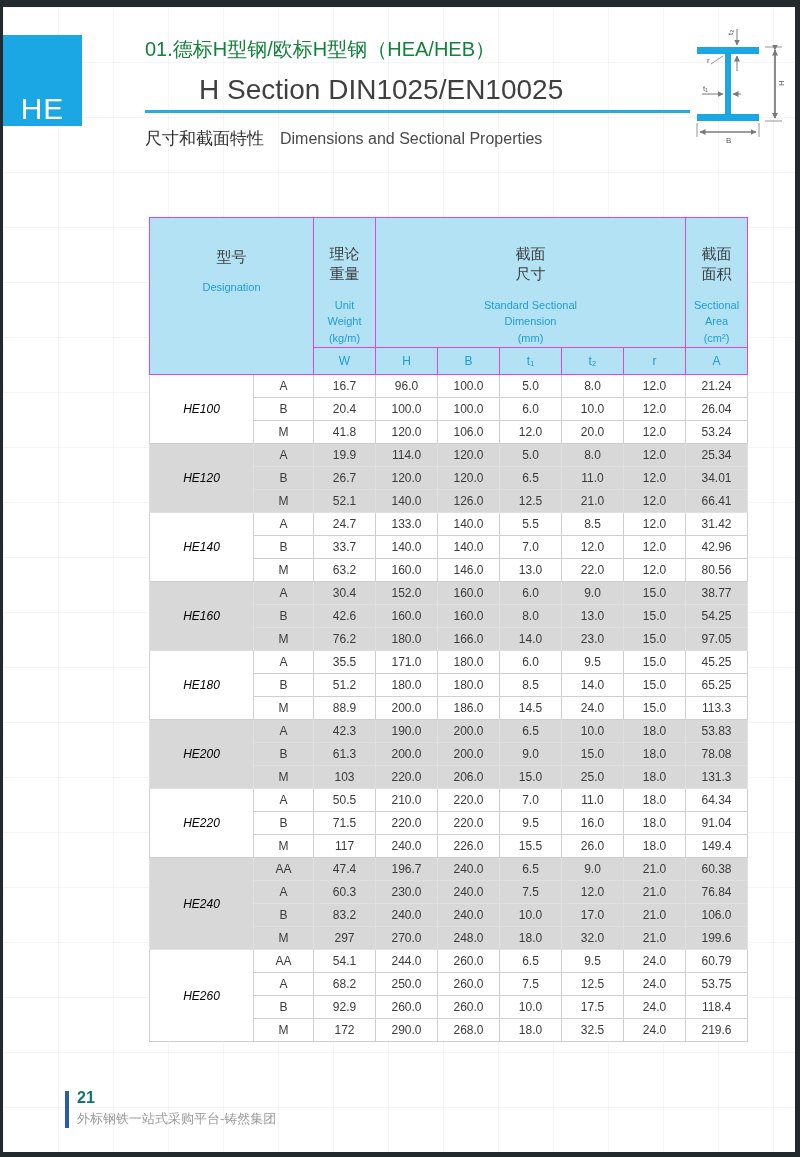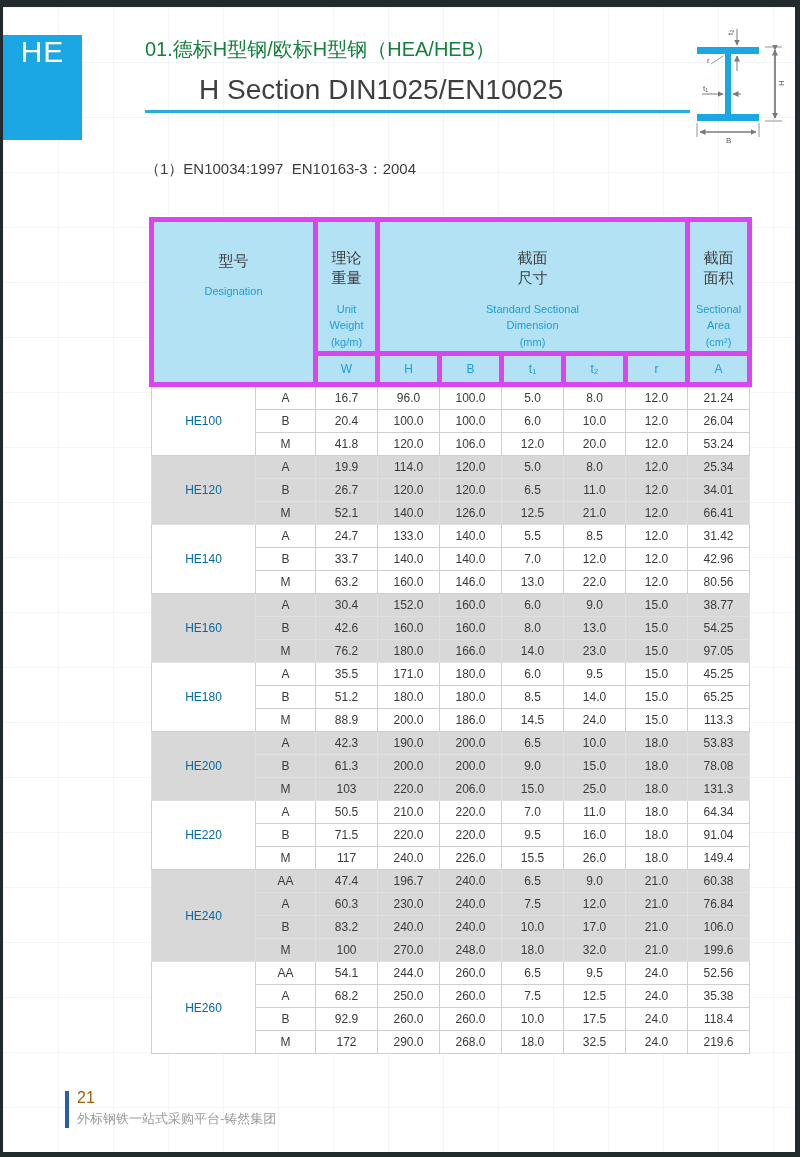--- a/index.html
+++ b/index.html
@@ -6,71 +6,73 @@
   .canvas{position:relative;width:800px;height:1157px;background:#232a2d;overflow:hidden;
           font-family:"Liberation Sans","DejaVu Sans",sans-serif;}
   .page{position:absolute;left:3px;top:7px;right:5px;bottom:5px;background:#ffffff;}
   .page::before{content:"";position:absolute;inset:0;pointer-events:none;
     background-image:
       repeating-linear-gradient(to right, rgba(185,205,215,.18) 0 1px, transparent 1px 55px),
       repeating-linear-gradient(to bottom, rgba(185,205,215,.18) 0 1px, transparent 1px 55px);}
   .abs{position:absolute;}
 
   
-  .he-tab{left:0;top:28px;width:79px;height:105px;background:#1ba7e3;color:#fff;
-          display:flex;align-items:flex-start;justify-content:center;font-size:30px;letter-spacing:1px;}
+  .he-tab{left:0;top:28px;width:79px;height:91px;background:#1ba7e3;color:#fff;
+          display:flex;align-items:flex-end;justify-content:center;font-size:30px;letter-spacing:1px;}
 
   
   .title-cn{left:142px;top:29px;font-size:20px;color:#15803d;white-space:nowrap;}
   .title-en{left:196px;top:67px;font-size:28px;color:#3f3f3f;white-space:nowrap;}
   .rule{left:142px;top:103px;width:545px;height:3px;background:#29abe2;}
   .subtitle{left:142px;top:120px;white-space:nowrap;}
   .subtitle .cn{font-size:17px;color:#303030;margin-right:16px;}
   .subtitle .en{font-size:16px;color:#4a4a4a;}
   .std-note{left:142px;top:153px;font-size:15px;color:#3d3d3d;white-space:pre-wrap;}
 
   
   .tbl-wrap{left:146px;top:210px;}
   table{border-collapse:collapse;table-layout:fixed;width:598px;}
-  thead td{background:#b3e2f5;border:5px solid #d946ef;text-align:center;vertical-align:top;}
+  thead td{background:#b3e2f5;border:1px solid #d946ef;text-align:center;vertical-align:top;}
   thead tr.main td{height:120px;}
   thead tr.sub td{height:24px;vertical-align:middle;font-size:12px;color:#1e9cd8;}
   .hd-cn{display:block;margin-top:25px;font-size:15px;line-height:1.35;color:#3c3c3c;white-space:pre-line;}
   .hd-en{display:block;margin-top:12px;font-size:11px;line-height:1.5;color:#1e9cd8;white-space:pre-line;}
   td.des-head .hd-cn{margin-top:28px;}
   td.des-head .hd-en{}
   tbody td{height:22px;border:1px solid #cfcfcf;background:#ffffff;text-align:center;
            font-size:12px;color:#3a3a3a;padding:0;}
   tbody tr.shaded td{background:#d8d8d8;border-color:#e0e0e0;}
-  tbody td.des{font-size:12px;color:#0369a1;}
+  tbody td.des{font-size:12px;color:#000000;font-style:italic;}
 
   
   .foot-bar{left:62px;top:1084px;width:4px;height:37px;background:#2a5da8;}
-  .foot-num{left:74px;top:1082px;font-size:16px;font-weight:normal;color:#a16207;}
+  .foot-num{left:74px;top:1082px;font-size:16px;font-weight:bold;color:#0f766e;}
   .foot-tag{left:74px;top:1103px;font-size:13px;color:#9a9a9a;white-space:nowrap;}
 
   
   .diagram{left:682px;top:18px;width:106px;height:120px;}
   .dim-label{font-size:8px;fill:#5a5a5a;}
 </style>
 </head>
 <body>
 
 <div class="canvas">
   <div class="page">
 
     <div class="abs he-tab">
       <span>HE</span>
     </div>
 
     <div class="abs title-cn">01.德标H型钢/欧标H型钢（HEA/HEB）</div>
     <div class="abs title-en">H Section DIN1025/EN10025</div>
     <div class="abs rule"></div>
 
-    <div class="abs std-note">（1）EN10034:1997  EN10163-3：2004</div>
+    <div class="abs subtitle">
+      <span class="cn">尺寸和截面特性</span><span class="en">Dimensions and Sectional Properties</span>
+    </div>
 
     <svg class="abs diagram" viewBox="0 0 106 120">
       <defs>
         <marker id="ar" markerWidth="7" markerHeight="7" refX="5.5" refY="3" orient="auto">
           <path d="M0,0 L6,3 L0,6 Z" fill="#7a7a7a"></path>
         </marker>
       </defs>
 
       <g fill="#1ba7e3">
         <rect x="12" y="22" width="62" height="7"></rect>
@@ -398,48 +400,48 @@
               <td>83.2</td>
               <td>240.0</td>
               <td>240.0</td>
               <td>10.0</td>
               <td>17.0</td>
               <td>21.0</td>
               <td>106.0</td>
             </tr>
             <tr class="shaded">
               <td>M</td>
-              <td>100</td>
+              <td>297</td>
               <td>270.0</td>
               <td>248.0</td>
               <td>18.0</td>
               <td>32.0</td>
               <td>21.0</td>
               <td>199.6</td>
             </tr>
             <tr>
               <td rowspan="4" class="des">HE260</td>
               <td>AA</td>
               <td>54.1</td>
               <td>244.0</td>
               <td>260.0</td>
               <td>6.5</td>
               <td>9.5</td>
               <td>24.0</td>
-              <td>52.56</td>
+              <td>60.79</td>
             </tr>
             <tr>
               <td>A</td>
               <td>68.2</td>
               <td>250.0</td>
               <td>260.0</td>
               <td>7.5</td>
               <td>12.5</td>
               <td>24.0</td>
-              <td>35.38</td>
+              <td>53.75</td>
             </tr>
             <tr>
               <td>B</td>
               <td>92.9</td>
               <td>260.0</td>
               <td>260.0</td>
               <td>10.0</td>
               <td>17.5</td>
               <td>24.0</td>
               <td>118.4</td>

